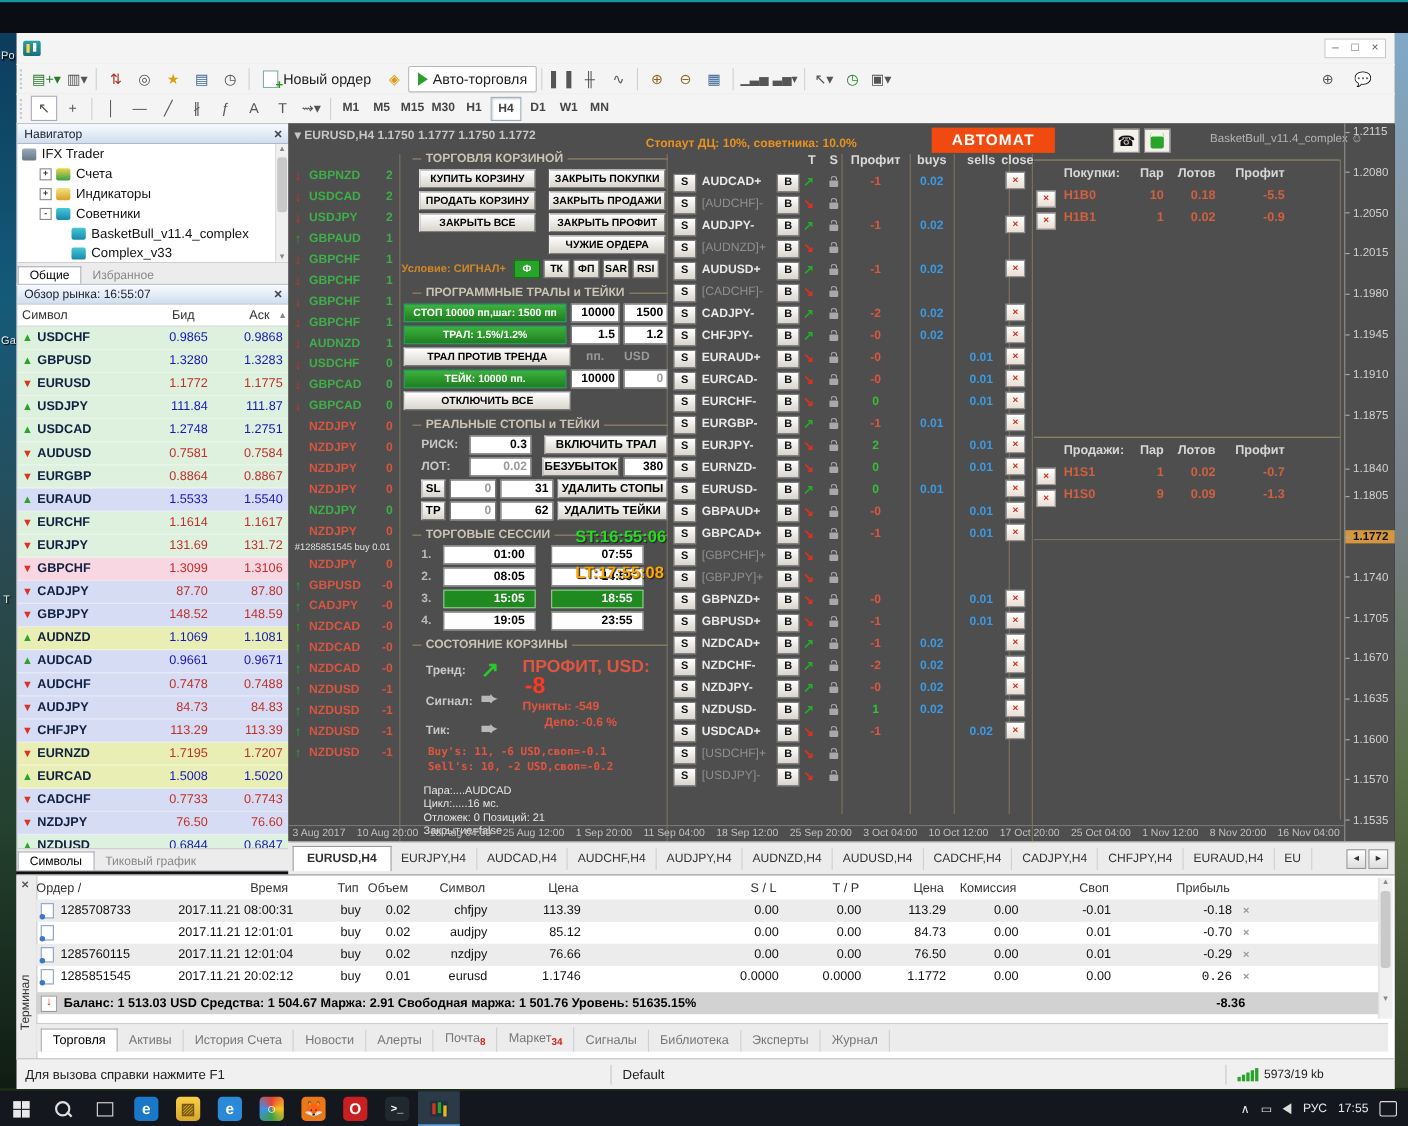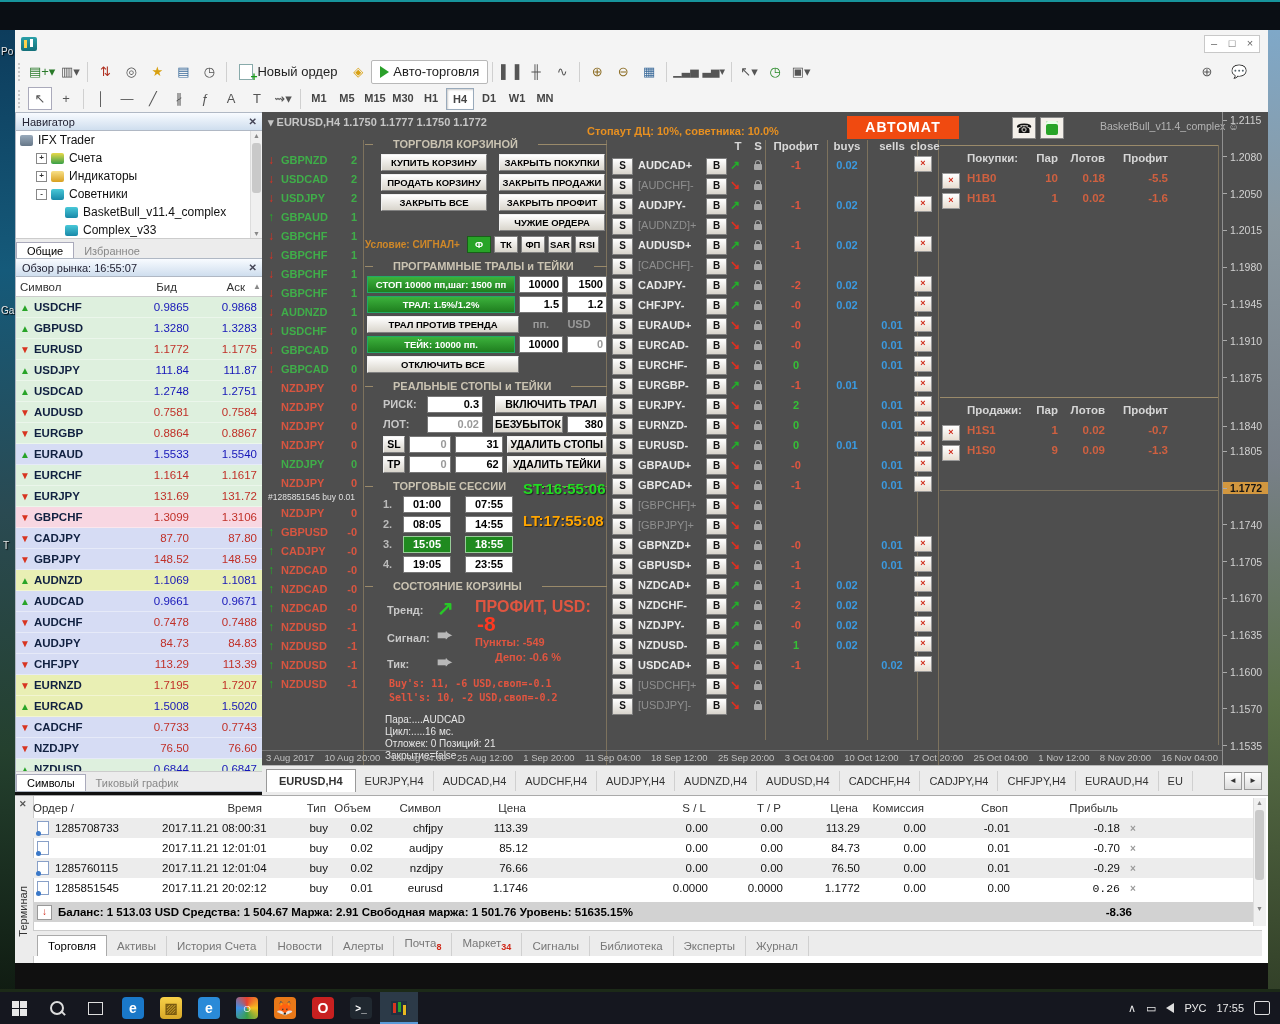--- a/index.html
+++ b/index.html
@@ -78,37 +78,37 @@
   
   .pairrow{height:19px;display:flex;align-items:center;font-size:11px;font-weight:bold;}
   .pairrow .ar{width:13px;font-size:12px;}
   .pairrow .s{width:52px;}
   .pairrow .v{width:24px;text-align:right;}
   .cg{color:#3fae49;} .cr{color:#d85540;}
   .arg{color:#22b028;} .arr{color:#e03020;}
   .pairnote{height:11px;font-size:8.5px;color:#e0e0e0;font-weight:normal;}
   
   #ea-center{position:absolute;left:103px;top:0;width:242px;height:653px;}
-  .sec-h{display:flex;align-items:center;height:16px;margin-top:4px;gap:20px;}
+  .sec-h{display:flex;align-items:center;height:16px;margin-top:4px;gap:4px;padding-left:10px;}
   .sec-t{color:#cac3b2;font-weight:bold;font-size:11px;white-space:nowrap;}
   .hl{height:1px;background:#9a8a6a;display:block;}
   .ea-row{height:20px;display:flex;align-items:center;gap:4px;}
   .btn{background:linear-gradient(#ffffff,#d9d5cc);border:1px solid #808080;border-top-color:#f0f0f0;border-left-color:#f0f0f0;
     color:#000;font:bold 10.5px "Liberation Sans",sans-serif;text-align:center;padding:0;height:17px;}
   .btn.green{background:linear-gradient(#3cb23c,#1f7e1f);color:#fff;border-color:#2a6;}
   .inp{height:15px;border:1px solid #777;background:#fff;font:bold 11px "Liberation Sans",sans-serif;text-align:right;padding:0 3px;color:#000;}
   .inp.dim{color:#999;}
   .flabel{color:#c8c8c8;font-weight:bold;font-size:11px;}
   .cond-label{color:#d08828;font-weight:bold;font-size:10px;}
   .cbtn{min-width:22px;height:15px;font:bold 9.5px/15px "Liberation Sans",sans-serif;text-align:center;
     background:linear-gradient(#fff,#d9d5cc);border:1px solid #808080;color:#000;margin-left:3px;}
   .cbtn.on{background:#28a428;color:#fff;border-color:#186018;}
   .snum{width:16px;color:#bbb;font-weight:bold;font-size:11px;}
   .timebox{width:46px;height:15px;background:#fff;border:1px solid #777;color:#000;
-    font:bold 11px/15px "Liberation Sans",sans-serif;text-align:center;margin-right:10px;}
+    font:bold 11px/15px "Liberation Sans",sans-serif;text-align:center;margin-right:10px;padding-left:36px;}
   .timebox.on{background:#1f8a1f;color:#fff;border:1px solid #9c9;}
   .sttime{position:absolute;left:158px;font-size:15px;font-weight:bold;text-shadow:1px 1px 1px #222;white-space:nowrap;}
   .st-g{color:#22dd22;} .st-o{color:#ffa500;}
   #state-area{position:relative;height:170px;margin-top:2px;}
   .sa{position:absolute;white-space:nowrap;}
   .state-lbl{color:#c8c8c8;font-size:11px;font-weight:bold;}
   .red-b{color:#e05540;font-weight:bold;}
   .mono{font-family:"DejaVu Sans Mono",monospace;font-size:10px;}
   .wh{color:#e6e6e6;font-size:10px;}
   
@@ -1131,21 +1131,21 @@
           <span class="sc-name">H1B0</span>
           <span class="sc1">10</span>
           <span class="sc2">0.18</span>
           <span class="sc3">-5.5</span>
         </div>
         <div class="siderow side-v" style="top: 47px;">
           <span class="xbtn" style="left: 2px; top: 1px;">×</span>
           <span class="sc-name">H1B1</span>
           <span class="sc1">1</span>
           <span class="sc2">0.02</span>
-          <span class="sc3">-1.6</span>
+          <span class="sc3">-0.9</span>
         </div>
         <div class="siderow side-h" style="top: 259px;">
           <span class="sc-name">Продажи:</span>
           <span class="sc1">Пар</span>
           <span class="sc2">Лотов</span>
           <span class="sc3">Профит</span>
         </div>
         <div class="siderow side-v" style="top: 279px;">
           <span class="xbtn" style="left: 2px; top: 1px;">×</span>
           <span class="sc-name">H1S1</span>
@@ -1380,20 +1380,34 @@
         <span class="ttab">Эксперты</span>
         <span class="ttab">Журнал</span>
       </div>
     <div class="scrollv" style="right:2px;top:2px;height:128px">
       <span class="ar" style="top:1px">▲</span>
         <span class="thumb" style="top:12px;height:70px"></span>
         <span class="ar" style="bottom:14px">▼</span>
     </div>
   </div>
 
+  <div class="abs statusbar">
+    <span style="padding-left:8px;width:532px">Для вызова справки нажмите F1</span>
+    <span class="sdiv"></span>
+    <span style="padding-left:10px;width:548px">Default</span>
+    <span class="sdiv"></span>
+    <span class="bars">
+        <i style="height:4px"></i>
+        <i style="height:6px"></i>
+        <i style="height:8px"></i>
+        <i style="height:10px"></i>
+        <i style="height:12px"></i>
+      </span>
+    <span style="font-size:11px">5973/19 kb</span>
+  </div>
 
   <div class="abs taskbar">
     <span class="tk">
         <span class="winlogo">
           <i></i>
           <i></i>
           <i></i>
           <i></i>
         </span>
       </span>

